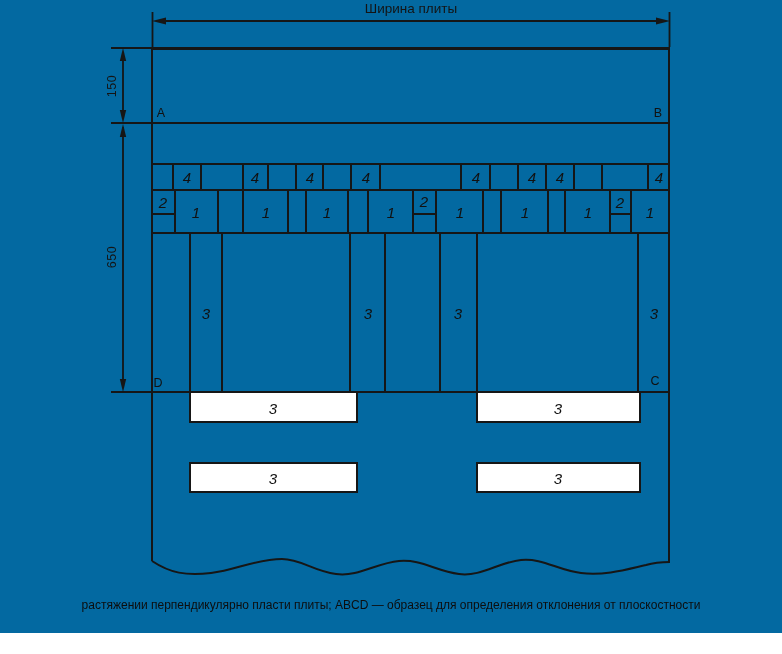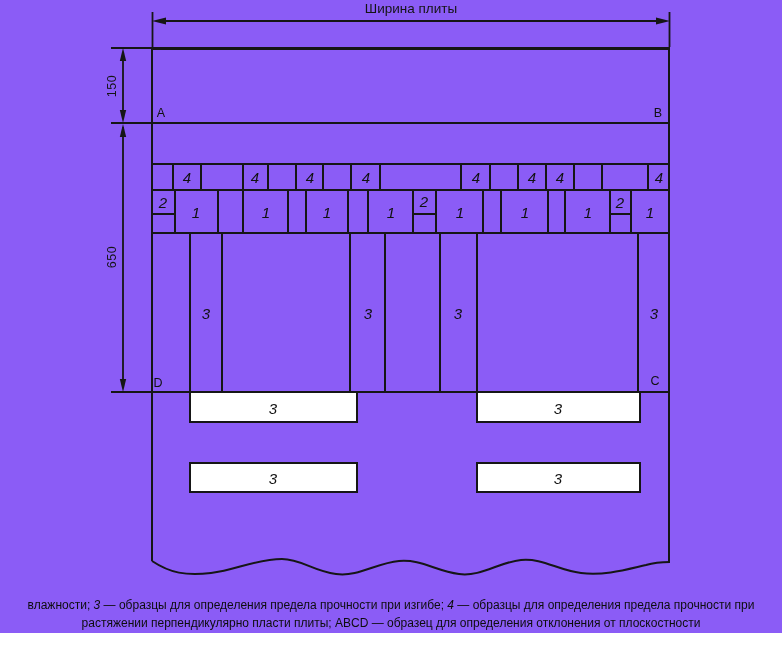--- a/index.html
+++ b/index.html
@@ -1,16 +1,16 @@
 <!DOCTYPE html>
 <html><head>
 <meta charset="utf-8">
 <style>
   html,body{margin:0;padding:0;background:#fff}
-  #stage{position:relative;width:782px;height:633px;background:#8b5cf6;
+  #stage{position:relative;width:782px;height:633px;background:#0369a1;
          font-family:"Liberation Sans",sans-serif;color:#141414;overflow:hidden}
   .hl,.vl{position:absolute;background:#161616}
   .hl{height:2px}
   .vl{width:2px}
   .num{position:absolute;transform:translate(-50%,-50%);
        font:italic 15px "Liberation Sans",sans-serif;color:#111;white-space:nowrap}
   .corner{position:absolute;transform:translate(-50%,-50%);
           font-size:12.5px;color:#111;white-space:nowrap}
   .bx{position:absolute;border:2px solid #161616;box-sizing:border-box;background:#fff}
   .dimtext{position:absolute;transform:translate(-50%,-50%) rotate(-90deg);
@@ -159,17 +159,16 @@
   <span class="num" style="left:368px;top:313px">3</span>
   <span class="num" style="left:458px;top:313px">3</span>
   <span class="num" style="left:654px;top:313px">3</span>
 
   <span class="num" style="left:273px;top:408px">3</span>
   <span class="num" style="left:558px;top:408px">3</span>
   <span class="num" style="left:273px;top:478px">3</span>
   <span class="num" style="left:558px;top:478px">3</span>
 
   <div class="caption">
-    <div><span>влажности; </span><i>3</i><span> — образцы для определения предела прочности при изгибе; </span><i>4</i><span> — образцы для определения предела прочности при</span></div>
     <div><span>растяжении перпендикулярно пласти плиты; ABCD — образец для определения отклонения от плоскостности</span></div>
   </div>
 
 </div>
 
 </body></html>

